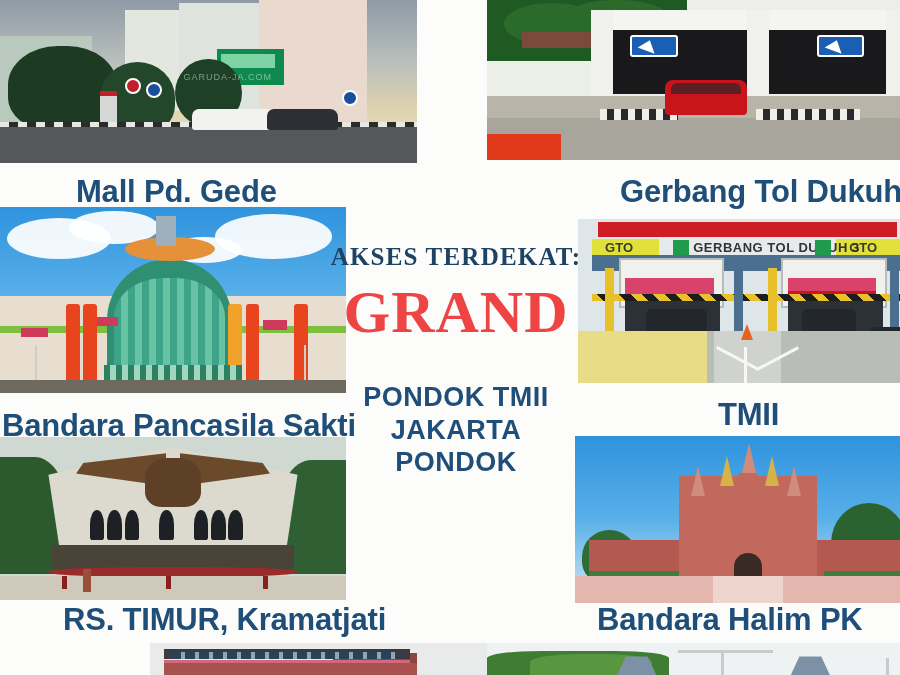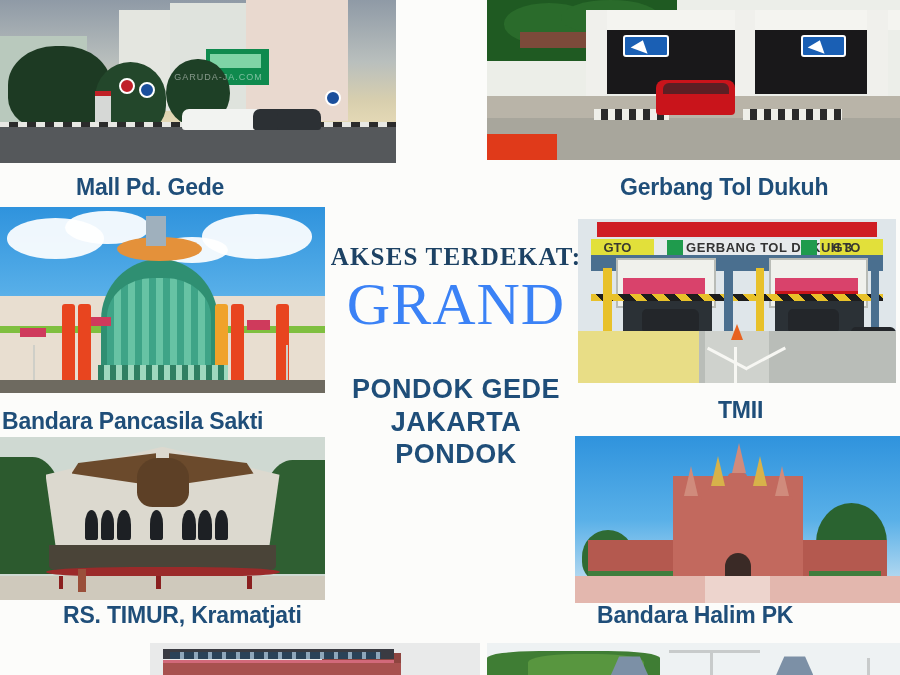--- a/index.html
+++ b/index.html
@@ -5,47 +5,47 @@
   html,body{margin:0;padding:0;}
   body{
     width:900px;height:675px;overflow:hidden;
     background:#fdfdfb;
     font-family:"Liberation Sans",sans-serif;
     position:relative;
   }
   .stage{position:absolute;inset:0;background:#fcfcfa;}
 
   
-  .tile{position:absolute;overflow:hidden;background:#cfd6dc;}
+  .tile{position:absolute;overflow:hidden;background:#cfd6dc;padding-left:21px;}
   .tile .sky{position:absolute;inset:0;}
 
   
   .caption{
     position:absolute;
     color:#1f4e79;
     font-weight:700;
     letter-spacing:-0.2px;
     white-space:nowrap;
-    font-size:23px;
+    font-size:31px;
   }
 
   
   .center-col{
     position:absolute;left:330px;top:244px;width:252px;
     text-align:center;color:#1d4264;
   }
   .akses{
     font-family:"Liberation Serif",serif;
     font-weight:700;font-size:25px;letter-spacing:1.2px;
     color:#1d4264;line-height:1;
   }
   .grand{
     font-family:"Liberation Serif",serif;
-    font-weight:400;font-size:60px;letter-spacing:1px;
-    color:#3b82f6;line-height:1.06;margin-top:4px;
+    font-weight:700;font-size:60px;letter-spacing:1px;
+    color:#ef4444;line-height:1.06;margin-top:12px;
   }
   .famili{
     font-family:"Liberation Serif",serif;
     font-weight:700;font-size:60px;letter-spacing:1px;
     color:#1d4264;line-height:1.06;
   }
   .sub1,.sub2{
     font-weight:700;font-size:27px;color:#1f4e79;
     letter-spacing:0.5px;line-height:1.22;
   }
@@ -382,18 +382,18 @@
     <div class="pylon" style="left:30%;width:9%;height:58%;"></div>
     <div class="pylon" style="left:70%;width:9%;height:58%;"></div>
     <div class="pole" style="left:54%;height:72%;"></div>
     <div class="arm" style="left:44%;bottom:68%;width:22%;"></div>
     <div class="pole" style="left:92%;height:52%;"></div>
   </div>
 
   <div class="center-col">
     <div class="akses">AKSES TERDEKAT:</div>
     <div class="grand">GRAND</div>
-    <div class="sub1">PONDOK GEDE</div>
+    <div class="sub1">PONDOK TMII</div>
     <div class="sub2">JAKARTA PONDOK</div>
   </div>
 
 
 </div>
 
 </body></html>

